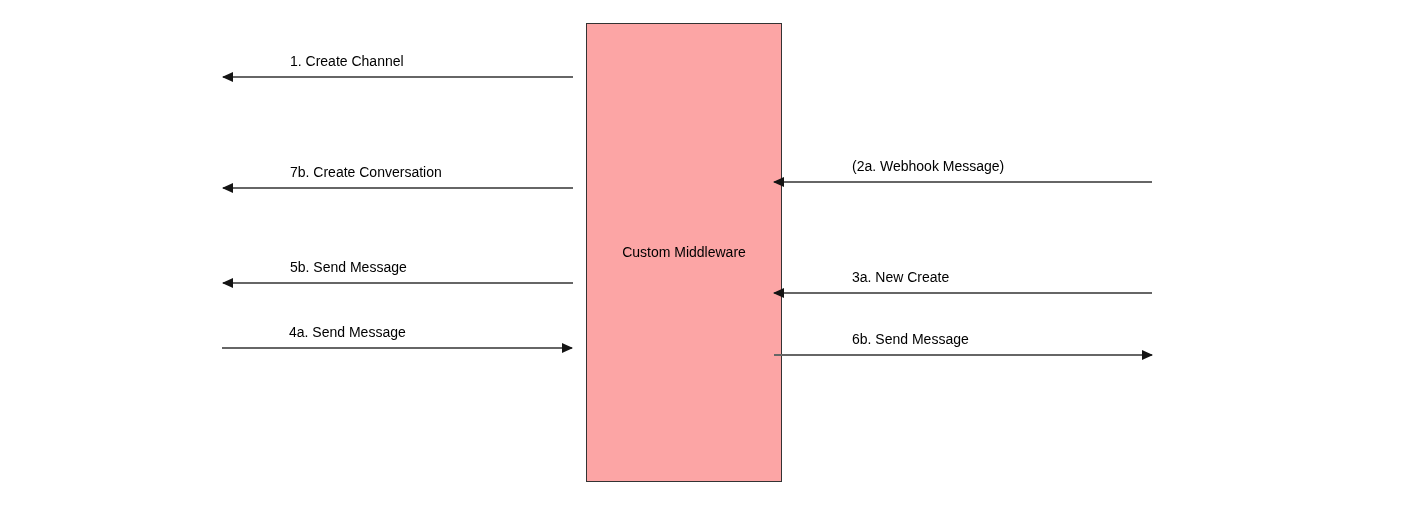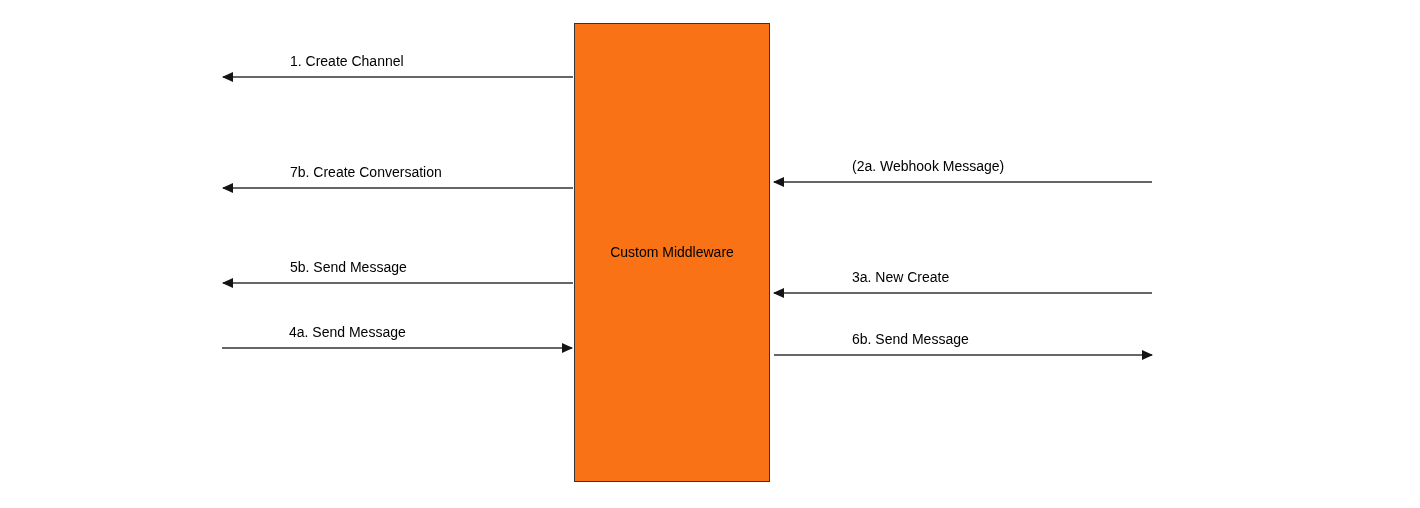--- a/index.html
+++ b/index.html
@@ -62,21 +62,21 @@
   
   .arrow.lg .arrow-label { left: 67px; }
   .arrow.rg .arrow-label { left: 78px; }
 </style>
 </head>
 <body>
 
 <div class="canvas">
 
 
-  <div class="box" id="box-mid" style="background: #f97316;">
+  <div class="box" id="box-mid" style="background: #fca5a5; margin-left: 12px;">
     <span class="box-label">Custom Middleware</span>
   </div>
 
 
   <div class="arrow lg" style="left:223px; top:77px; width:350px;">
     <span class="arrow-label">1. Create Channel</span>
     <div class="line"></div>
     <div class="head head-left"></div>
   </div>
 

